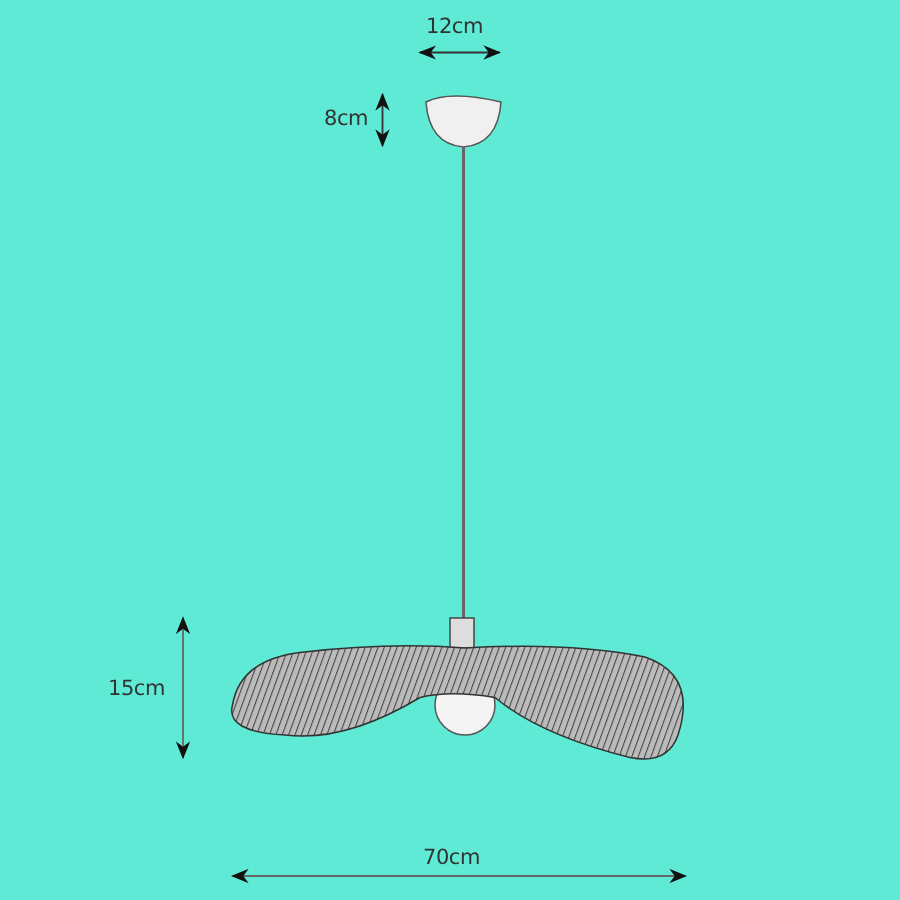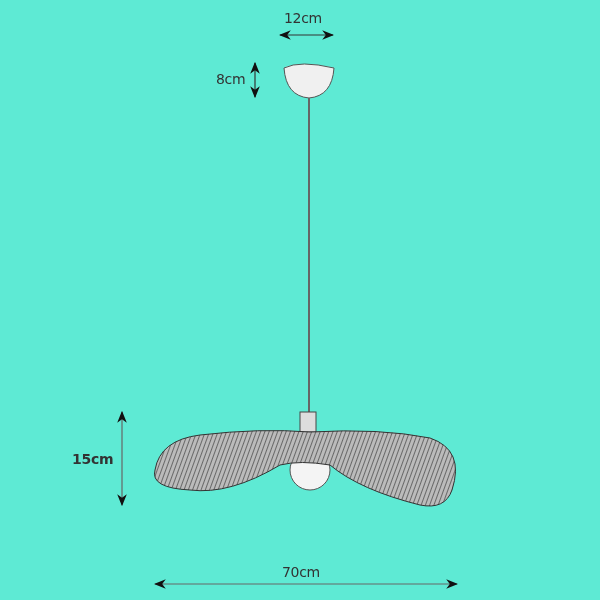--- a/index.html
+++ b/index.html
@@ -35,15 +35,15 @@
   <circle cx="310" cy="470" r="20" fill="#f4f4f4" stroke="#555" stroke-width="1"></circle>
 
   <path d="M155,470 Q160,440 200,435 Q260,428 310,432 Q380,428 430,438 Q465,450 452,490 Q445,510 420,505 Q360,490 330,465 Q300,460 280,465 Q230,495 190,490 Q150,488 155,470 Z" fill="url(#weave)" stroke="#333" stroke-width="1"></path>
 
   <line x1="122" y1="412" x2="122" y2="505" stroke="#666" stroke-width="1.2" marker-start="url(#ah)" marker-end="url(#ah)"></line>
 
   <line x1="155" y1="584" x2="457" y2="584" stroke="#666" stroke-width="1.2" marker-start="url(#ah)" marker-end="url(#ah)"></line>
 </svg>
 <div class="lbl" style="left:284px;top:10px;">12cm</div>
 <div class="lbl" style="left:216px;top:71px;">8cm</div>
-<div class="lbl" style="left:72px;top:451px;font-weight:bold;">15cm</div>
+<div class="lbl" style="left:72px;top:451px;">15cm</div>
 <div class="lbl" style="left:282px;top:564px;">70cm</div>
 </div>
 
 </body></html>

